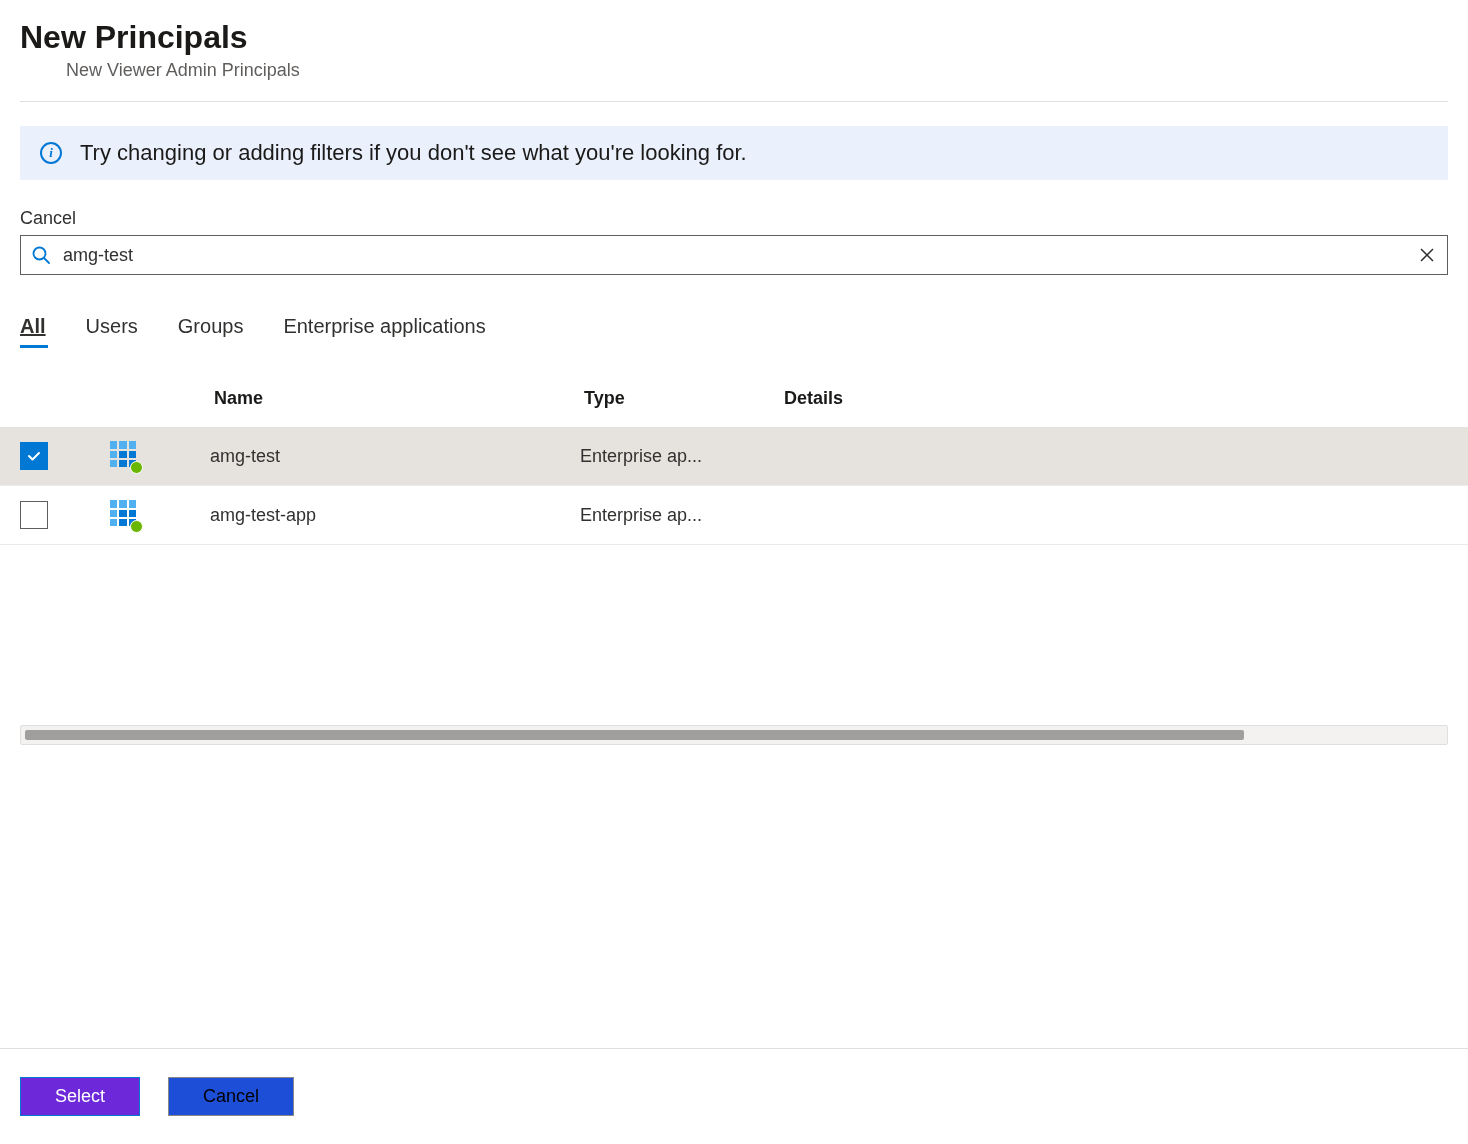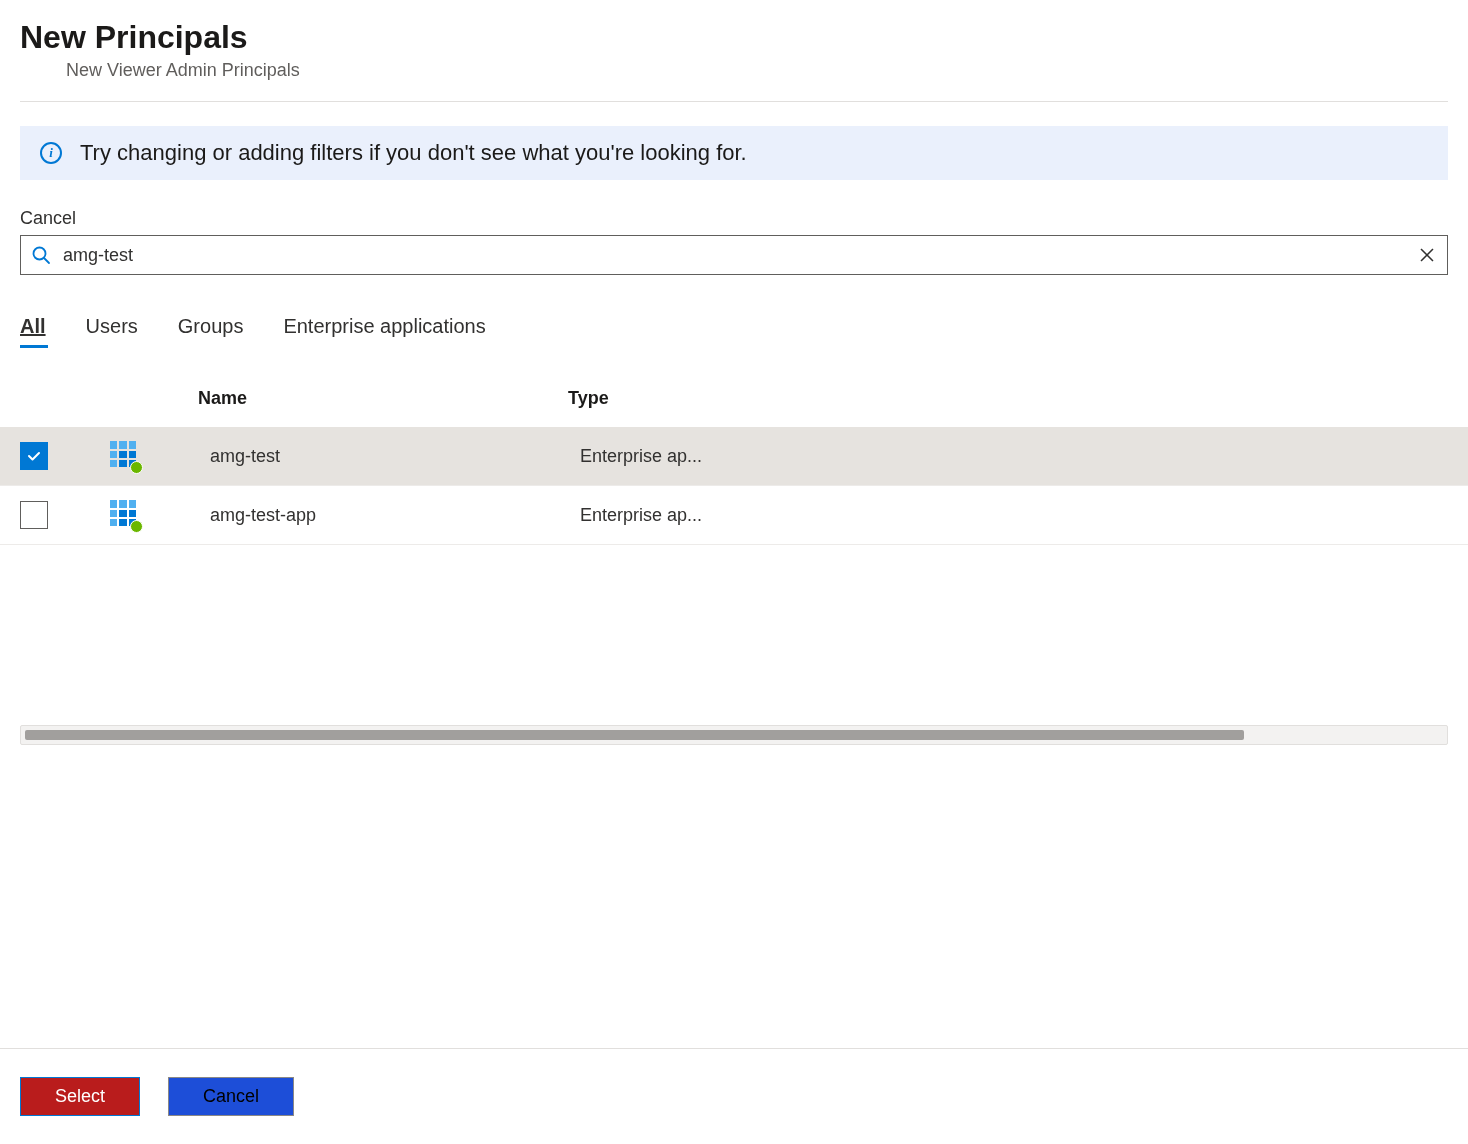--- a/index.html
+++ b/index.html
@@ -122,21 +122,21 @@
       left: 0;
       width: 28px;
       height: 3px;
       background: #0078d4;
     }
     .table-area {
       margin: 40px 0 0 0;
     }
     .table-header {
       display: flex;
-      padding: 0 8px;
+      padding: 0 24px;
       font-size: 18px;
       font-weight: 600;
       color: #1b1a19;
       margin-bottom: 18px;
     }
     .col-checkbox { width: 90px; }
     .col-icon { width: 100px; }
     .col-name { width: 370px; }
     .col-type { width: 200px; }
     .col-details { flex: 1; }
@@ -230,21 +230,21 @@
     }
     .btn {
       padding: 8px 34px;
       font-size: 18px;
       border: 1px solid #8a8886;
       background: #1d4ed8;
       cursor: pointer;
       font-family: inherit;
     }
     .btn-primary {
-      background: #b91c1c;
+      background: #6d28d9;
       color: #ffffff;
       border-color: #0078d4;
     }
   </style>
 </head>
 <body>
 
 <div class="header">
   <h1 class="page-title">New Principals</h1>
   <div class="page-subtitle">New Viewer Admin Principals</div>
@@ -278,20 +278,21 @@
   <div class="tab">Groups</div>
   <div class="tab">Enterprise applications</div>
 </div>
 
 <div class="table-area">
   <div class="table-header">
     <div class="col-checkbox"></div>
     <div class="col-icon"></div>
     <div class="col-name">Name</div>
     <div class="col-type">Type</div>
+    <div class="col-details">Details</div>
   </div>
 
   <div class="table-row selected">
     <div class="col-checkbox">
       <div class="checkbox checked">
         <svg class="checkmark" viewBox="0 0 16 16" width="16" height="16">
             <path d="M3 8 L6.5 11.5 L13 5" stroke="white" stroke-width="2" fill="none" stroke-linecap="round" stroke-linejoin="round"></path>
           </svg>
       </div>
     </div>

